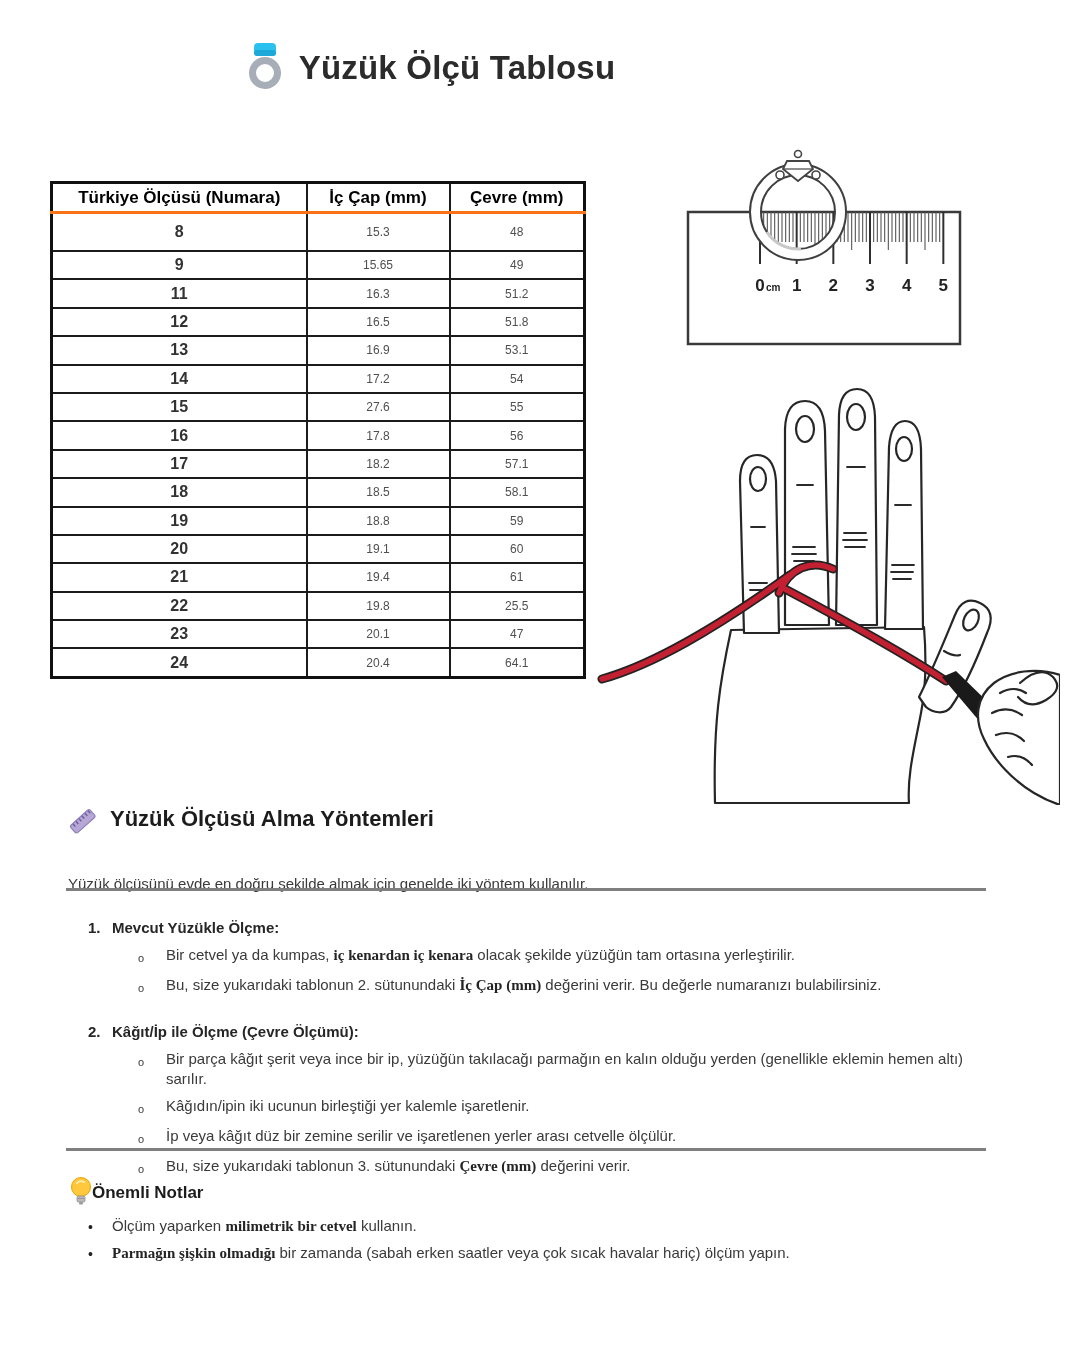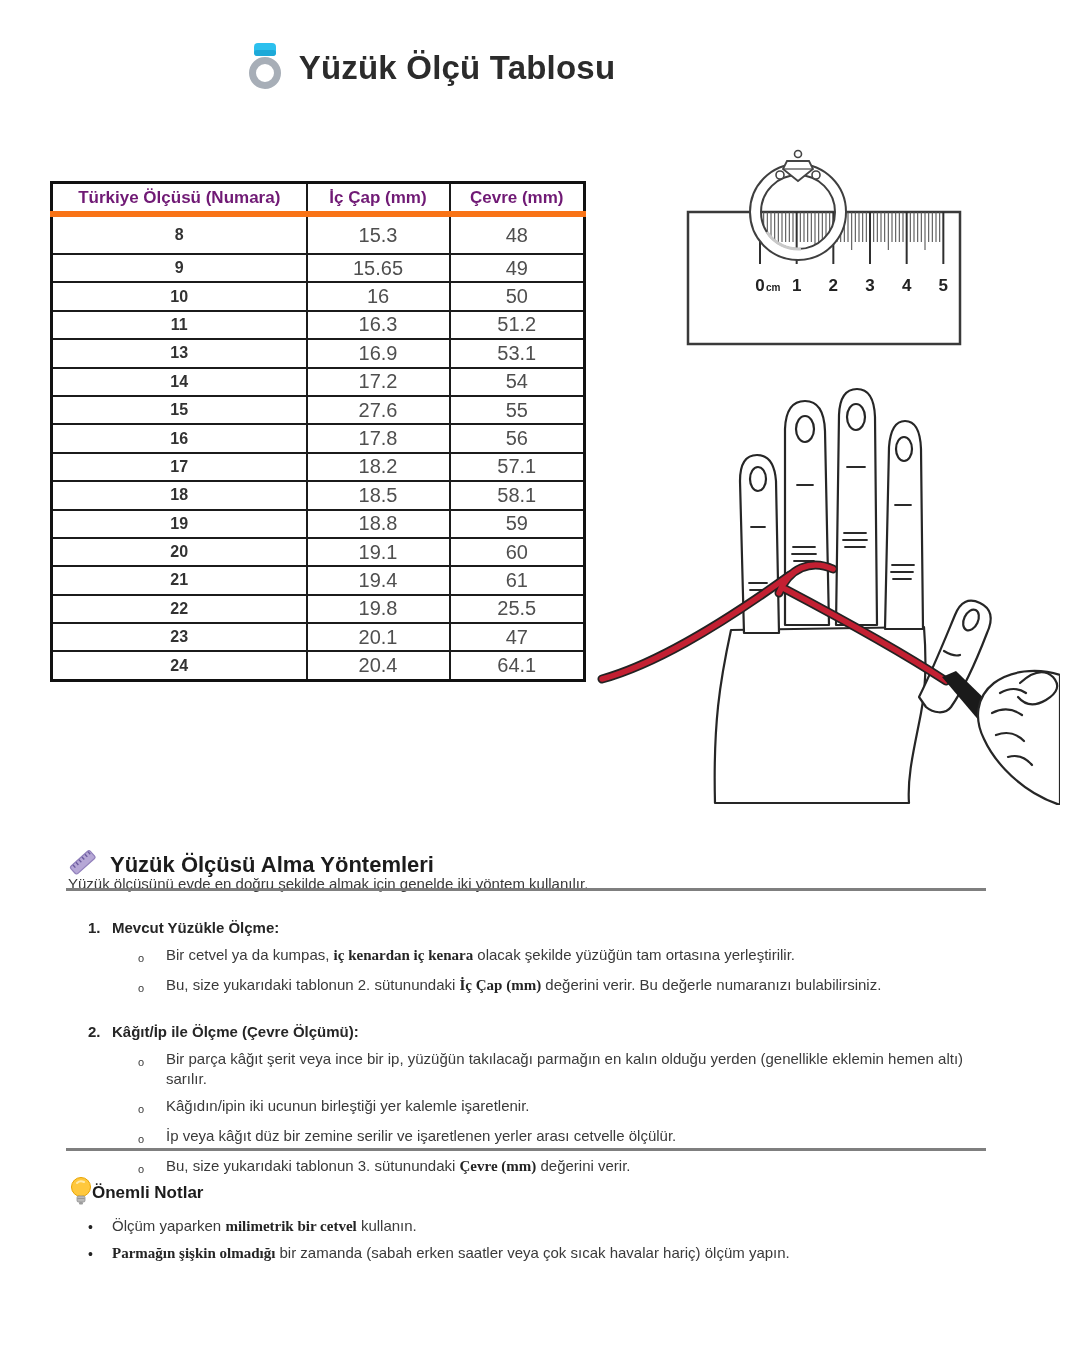--- a/index.html
+++ b/index.html
@@ -13,33 +13,33 @@
   .page-header{position:absolute;top:40px;left:0;width:860px;
     display:flex;justify-content:center;align-items:center;gap:14px;}
   .page-title{font-size:33px;font-weight:bold;color:#2b2b2b;letter-spacing:.2px;}
 
   
   .size-table-wrap{position:absolute;left:50px;top:181px;}
   table.size-table{border-collapse:collapse;table-layout:fixed;width:533px;
     border:3px solid #111;}
   .size-table col.w0{width:255px}.size-table col.w1{width:143px}.size-table col.w2{width:135px}
   .size-table th,.size-table td{border:2px solid #1b1b1b;text-align:center;padding:0;vertical-align:middle;}
-  .size-table thead th{font-size:17px;font-weight:bold;color:#701a75;height:27px;border-bottom:6px solid #f97316;}
-  .size-table td{font-size:20px;color:#4f4f4f;height:26.4px;}
+  .size-table thead th{font-size:17px;font-weight:bold;color:#000000;height:27px;border-bottom:3px solid #f97316;}
+  .size-table td{font-size:12px;color:#4f4f4f;height:26.4px;}
   .size-table td.c0{font-weight:bold;font-size:16px;color:#323232;}
   .size-table tr.tall td{height:36px;}
 
   
   .ruler-fig{position:absolute;left:685px;top:138px;width:280px;height:215px;}
   .hand-fig{position:absolute;left:588px;top:385px;width:472px;height:420px;}
   .rlabel{font-family:"Liberation Sans",sans-serif;font-size:17px;font-weight:bold;fill:#222;}
   .rlabel-sm{font-family:"Liberation Sans",sans-serif;font-size:10px;font-weight:bold;fill:#222;}
 
   
-  .methods-heading{position:absolute;left:66px;top:806px;display:flex;align-items:center;gap:12px;margin-top:41px;}
+  .methods-heading{position:absolute;left:66px;top:806px;display:flex;gap:12px;}
   .h2-text{font-size:22px;font-weight:bold;color:#1c1c1c;}
   .intro-par{position:absolute;left:68px;top:852px;width:940px;font-size:15px;line-height:20px;color:#3a3a3a;margin-top:22px;}
   .divider{position:absolute;left:66px;width:920px;height:3px;background:#7f7f7f;}
   .divider-1{top:888px;} .divider-2{top:1148px;}
 
   .methods-list{position:absolute;left:88px;top:918px;width:920px;font-size:15px;line-height:20px;color:#3a3a3a;}
   .m-item + .m-item{margin-top:24px;}
   .m-head{display:flex;font-weight:bold;color:#262626;}
   .m-num{width:24px;}
   .m-bullet{display:flex;margin:7px 0 0 50px;}
@@ -87,28 +87,28 @@
           <td class="c0">8</td>
           <td class="c1">15.3</td>
           <td class="c2">48</td>
         </tr>
         <tr>
           <td class="c0">9</td>
           <td class="c1">15.65</td>
           <td class="c2">49</td>
         </tr>
         <tr>
-          <td class="c0">10</td>
-          <td class="c1">16</td>
-          <td class="c2">50</td>
-        </tr>
-        <tr>
           <td class="c0">11</td>
           <td class="c1">16.3</td>
           <td class="c2">51.2</td>
+        </tr>
+        <tr>
+          <td class="c0">12</td>
+          <td class="c1">16.5</td>
+          <td class="c2">51.8</td>
         </tr>
         <tr>
           <td class="c0">13</td>
           <td class="c1">16.9</td>
           <td class="c2">53.1</td>
         </tr>
         <tr>
           <td class="c0">14</td>
           <td class="c1">17.2</td>
           <td class="c2">54</td>

